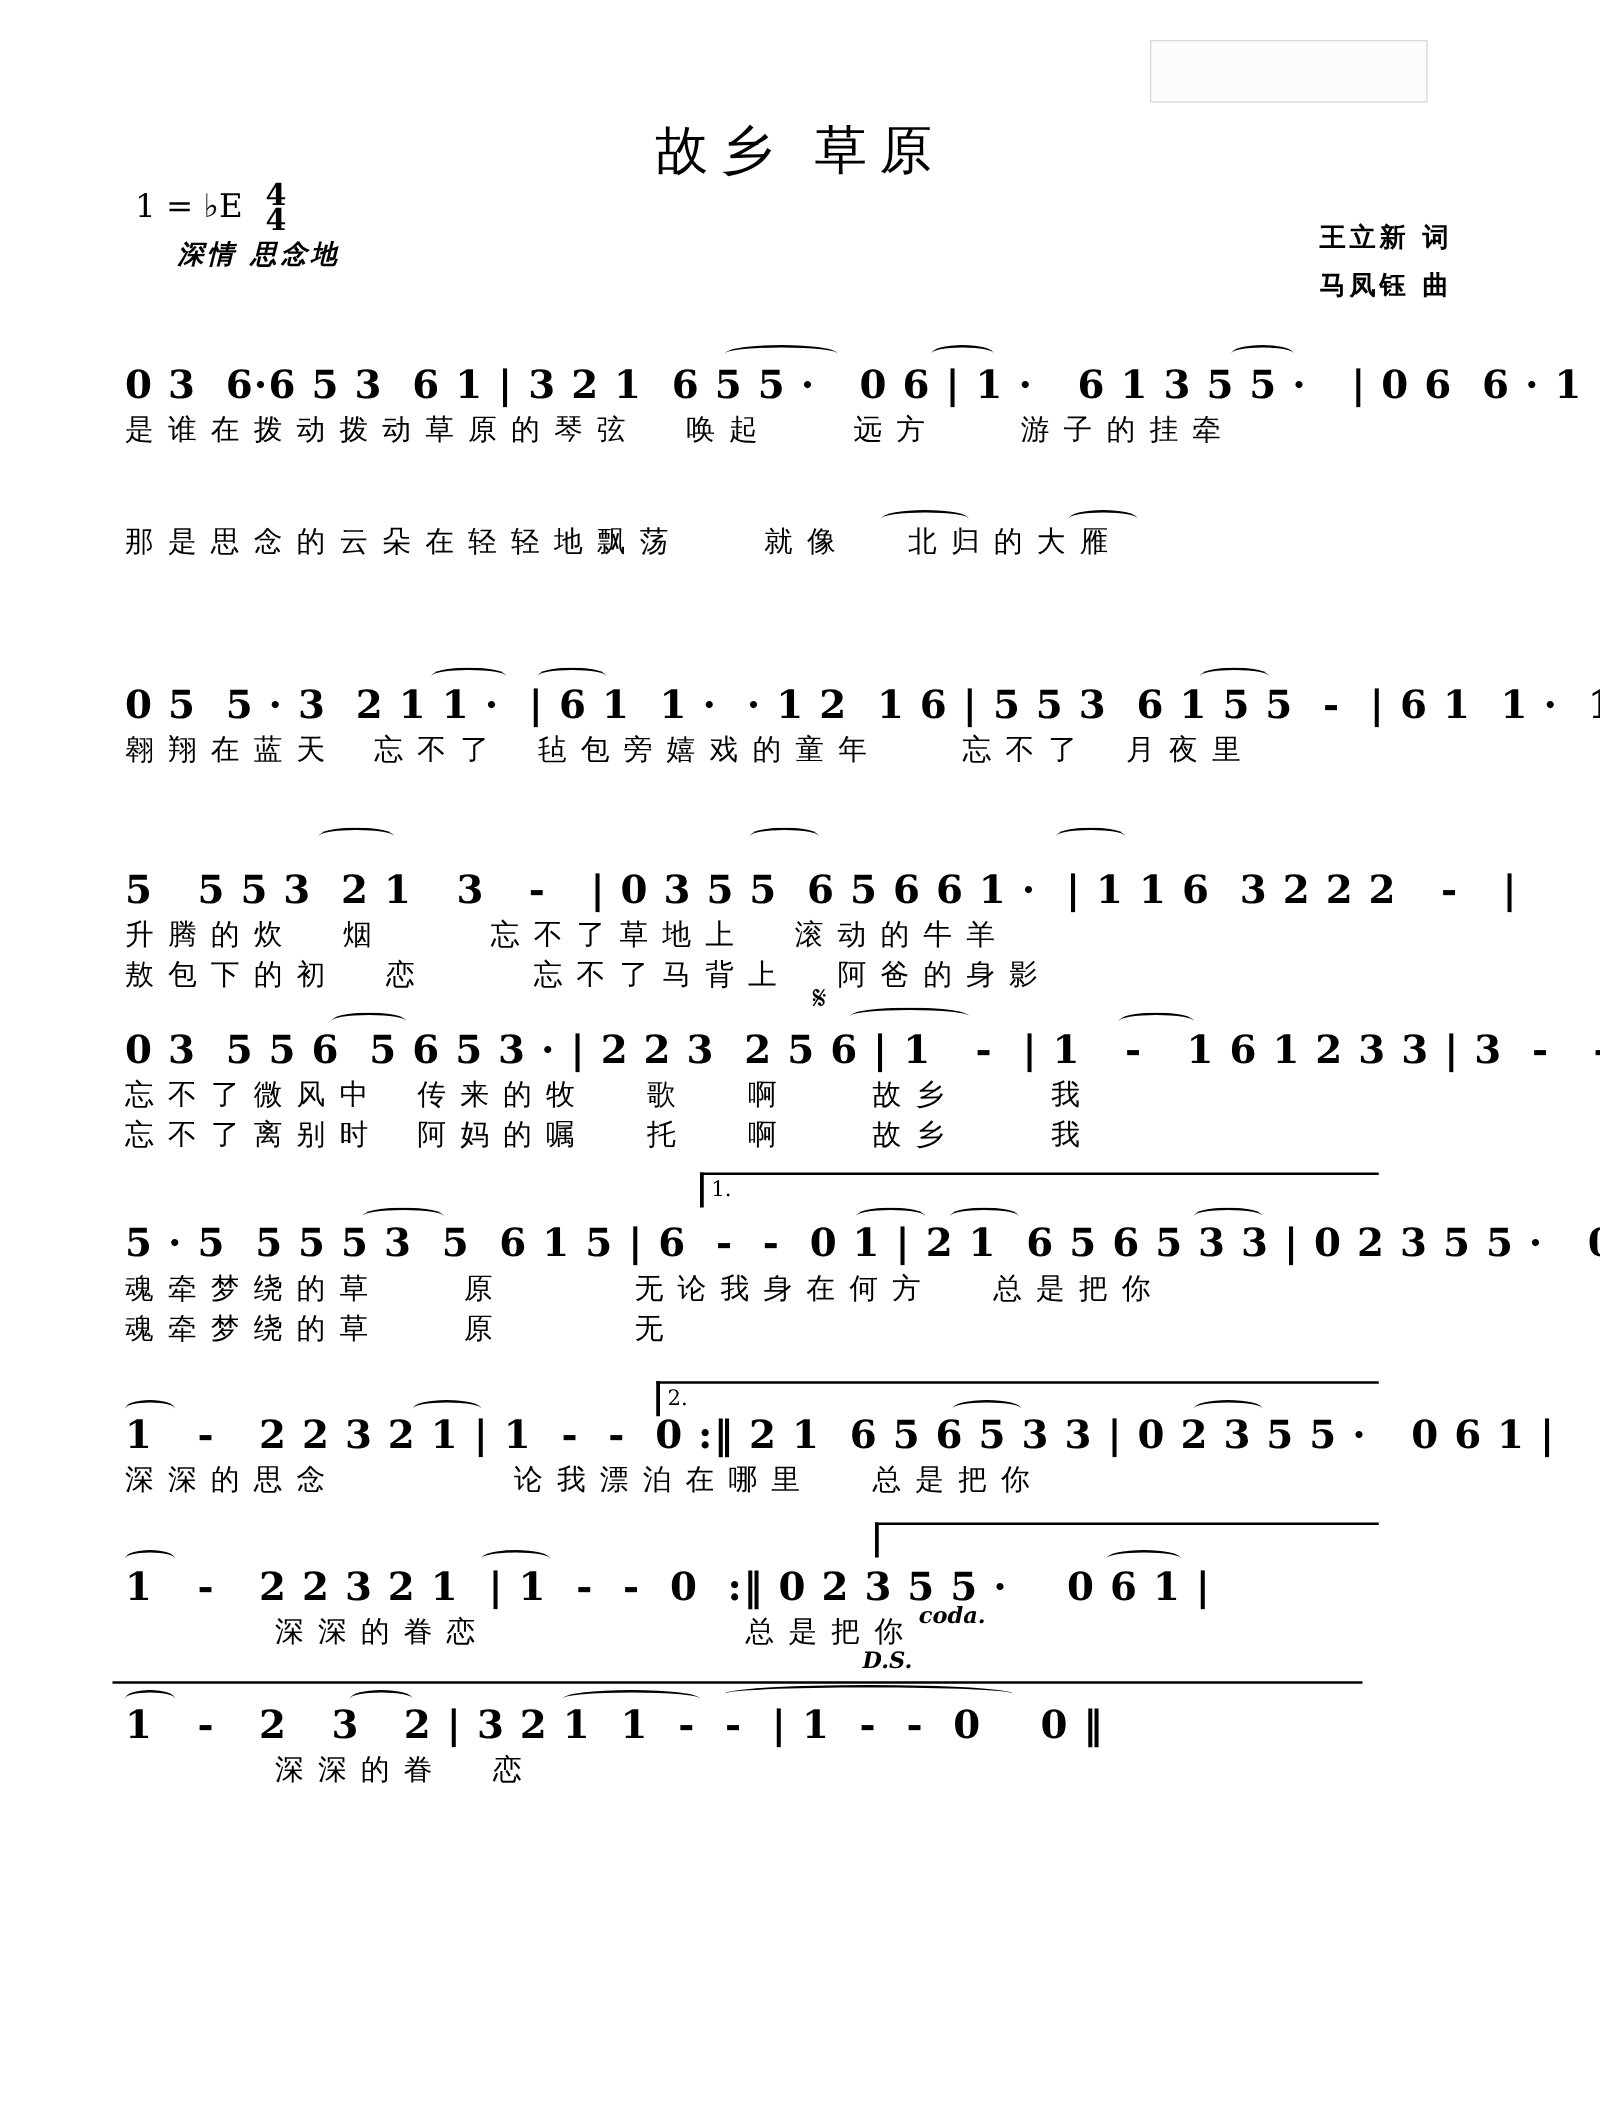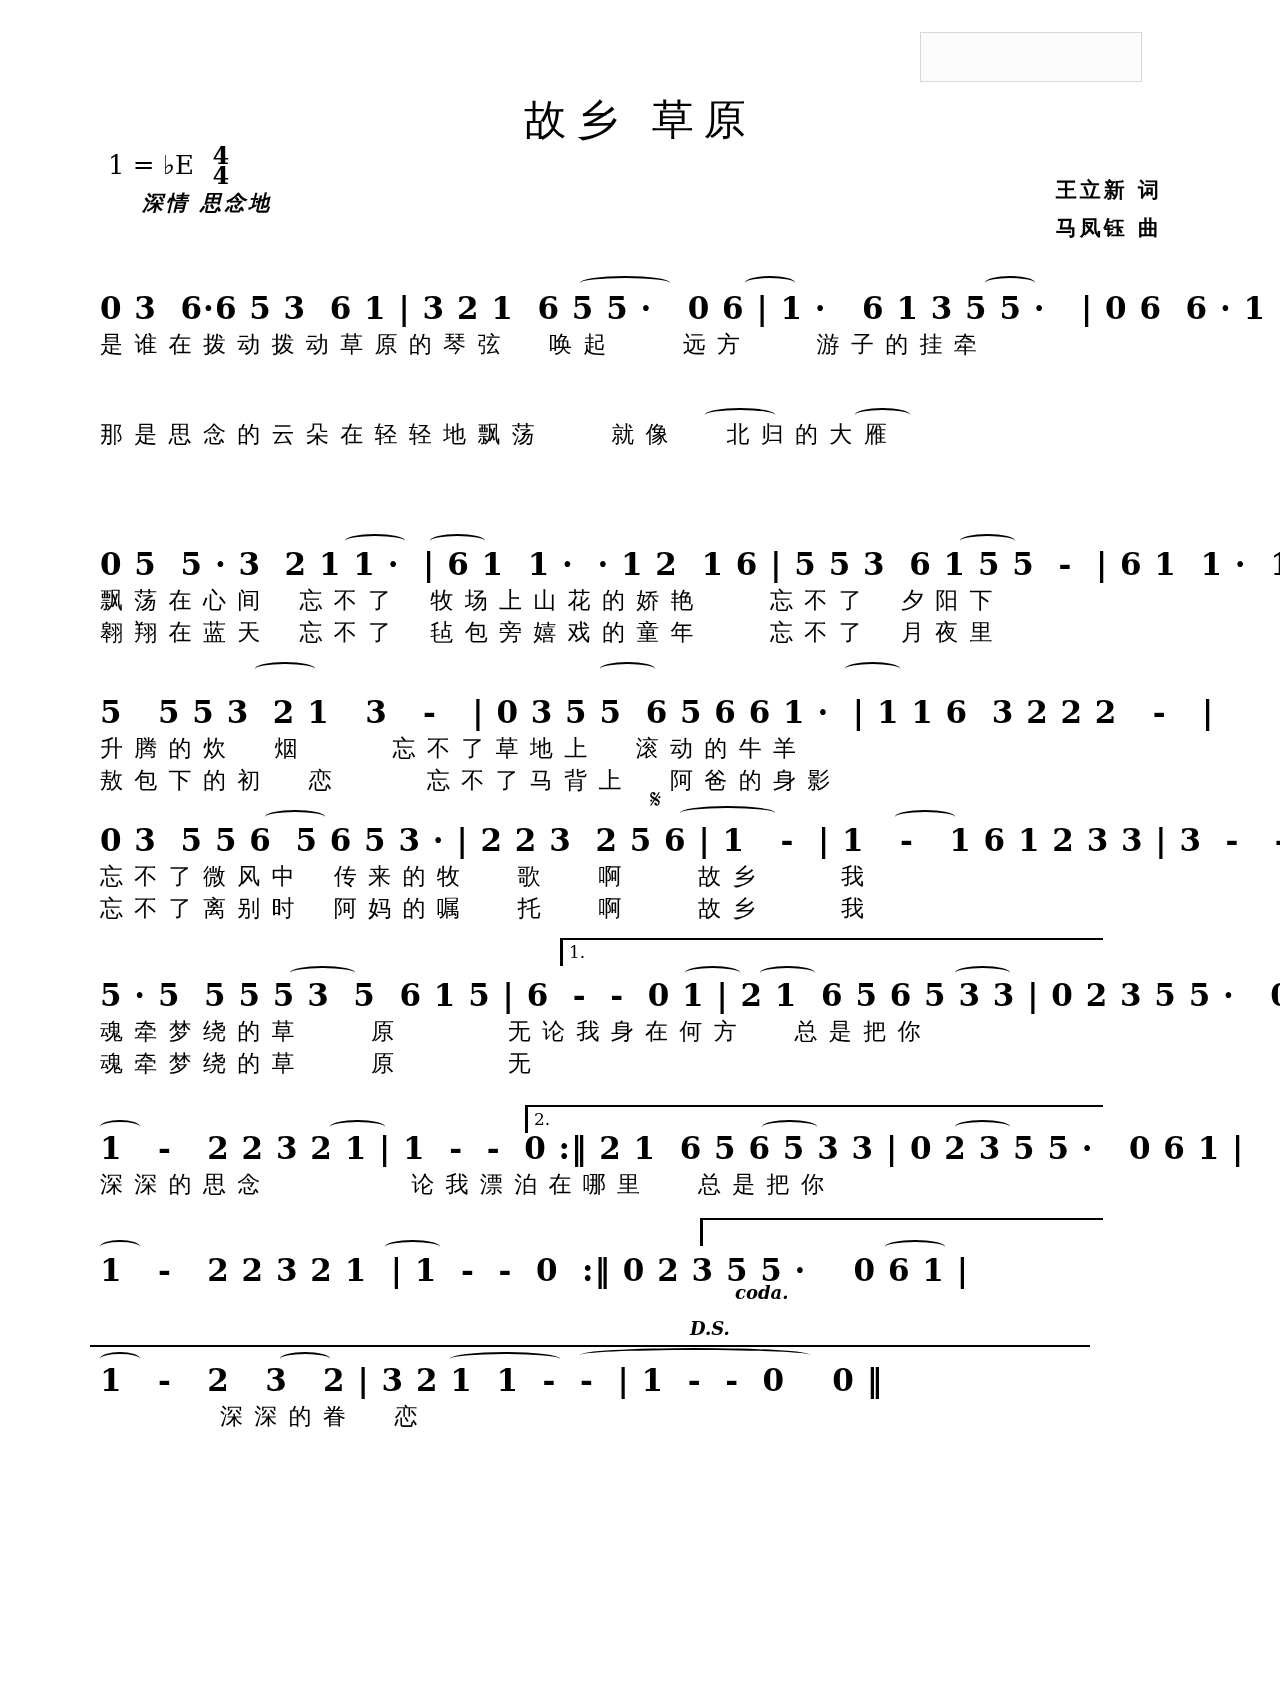--- a/index.html
+++ b/index.html
@@ -176,21 +176,20 @@
 <div class="slur" style="left:985px; top:276px; width:50px;"></div>
 
 <div class="system" style="top:418px;">
   <div class="lyric l2">那 是 思 念 的 云 朵 在 轻 轻 地 飘 荡        就 像      北 归 的 大 雁</div>
 </div>
 <div class="slur" style="left:705px; top:408px; width:70px;"></div>
 <div class="slur" style="left:855px; top:408px; width:55px;"></div>
 
 <div class="system" style="top:544px;">
   <div class="notes">0 5  5 · 3  2 1 1 ·  | 6 1  1 ·  · 1 2  1 6 | 5 5 3  6 1 5 5  -  | 6 1  1 ·  1 6 5 6 |</div>
-  <div class="lyric">飘 荡 在 心 间    忘 不 了    牧 场 上 山 花 的 娇 艳        忘 不 了    夕 阳 下</div>
   <div class="lyric l2">翱 翔 在 蓝 天    忘 不 了    毡 包 旁 嬉 戏 的 童 年        忘 不 了    月 夜 里</div>
 </div>
 <div class="slur" style="left:345px; top:534px; width:60px;"></div>
 <div class="slur" style="left:430px; top:534px; width:55px;"></div>
 <div class="slur" style="left:960px; top:534px; width:55px;"></div>
 
 <div class="system" style="top:692px;">
   <div class="notes">5   5 5 3  2 1   3   -   | 0 3 5 5  6 5 6 6 1 ·  | 1 1 6  3 2 2 2   -   |</div>
   <div class="lyric">升 腾 的 炊     烟          忘 不 了 草 地 上     滚 动 的 牛 羊</div>
   <div class="lyric l2">敖 包 下 的 初     恋          忘 不 了 马 背 上     阿 爸 的 身 影</div>
@@ -235,20 +234,21 @@
 <div class="slur" style="left:100px; top:1120px; width:40px;"></div>
 <div class="slur" style="left:330px; top:1120px; width:55px;"></div>
 <div class="slur" style="left:762px; top:1120px; width:55px;"></div>
 <div class="slur" style="left:955px; top:1120px; width:55px;"></div>
 
 <div class="volta" style="left:700px; top:1218px; width:400px;"></div>
 <div class="marking" style="left:735px; top:1282px;">coda.</div>
 
 <div class="system" style="top:1250px;">
   <div class="notes">1   -   2 2 3 2 1  | 1  -  -  0  :‖ 0 2 3 5 5 ·    0 6 1 |</div>
+  <div class="lyric" style="padding-left:120px;">深 深 的 眷 恋                       总 是 把 你</div>
 </div>
 <div class="slur" style="left:100px; top:1240px; width:40px;"></div>
 <div class="slur" style="left:385px; top:1240px; width:55px;"></div>
 <div class="slur" style="left:885px; top:1240px; width:60px;"></div>
 <div class="marking" style="left:690px; top:1318px;">D.S.</div>
 
 <div class="hbar" style="left:90px; top:1345px; width:1000px;"></div>
 <div class="system" style="top:1360px;">
   <div class="notes">1   -   2   3   2 | 3 2 1  1  -  -  | 1  -  -  0    0 ‖</div>
   <div class="lyric" style="padding-left:120px;">深 深 的 眷     恋</div>

